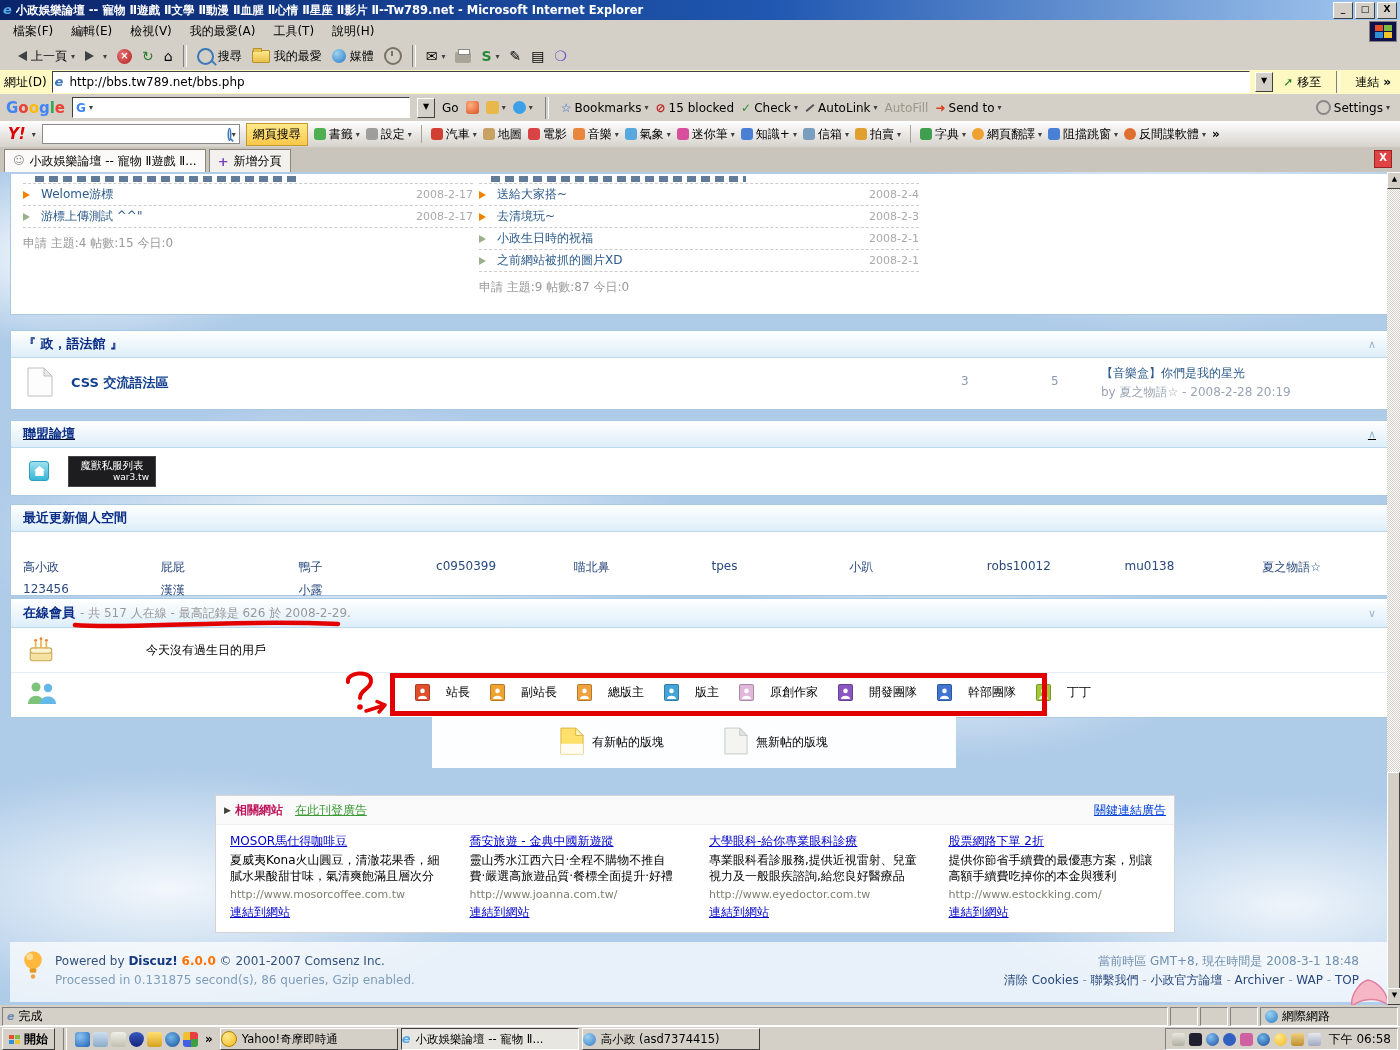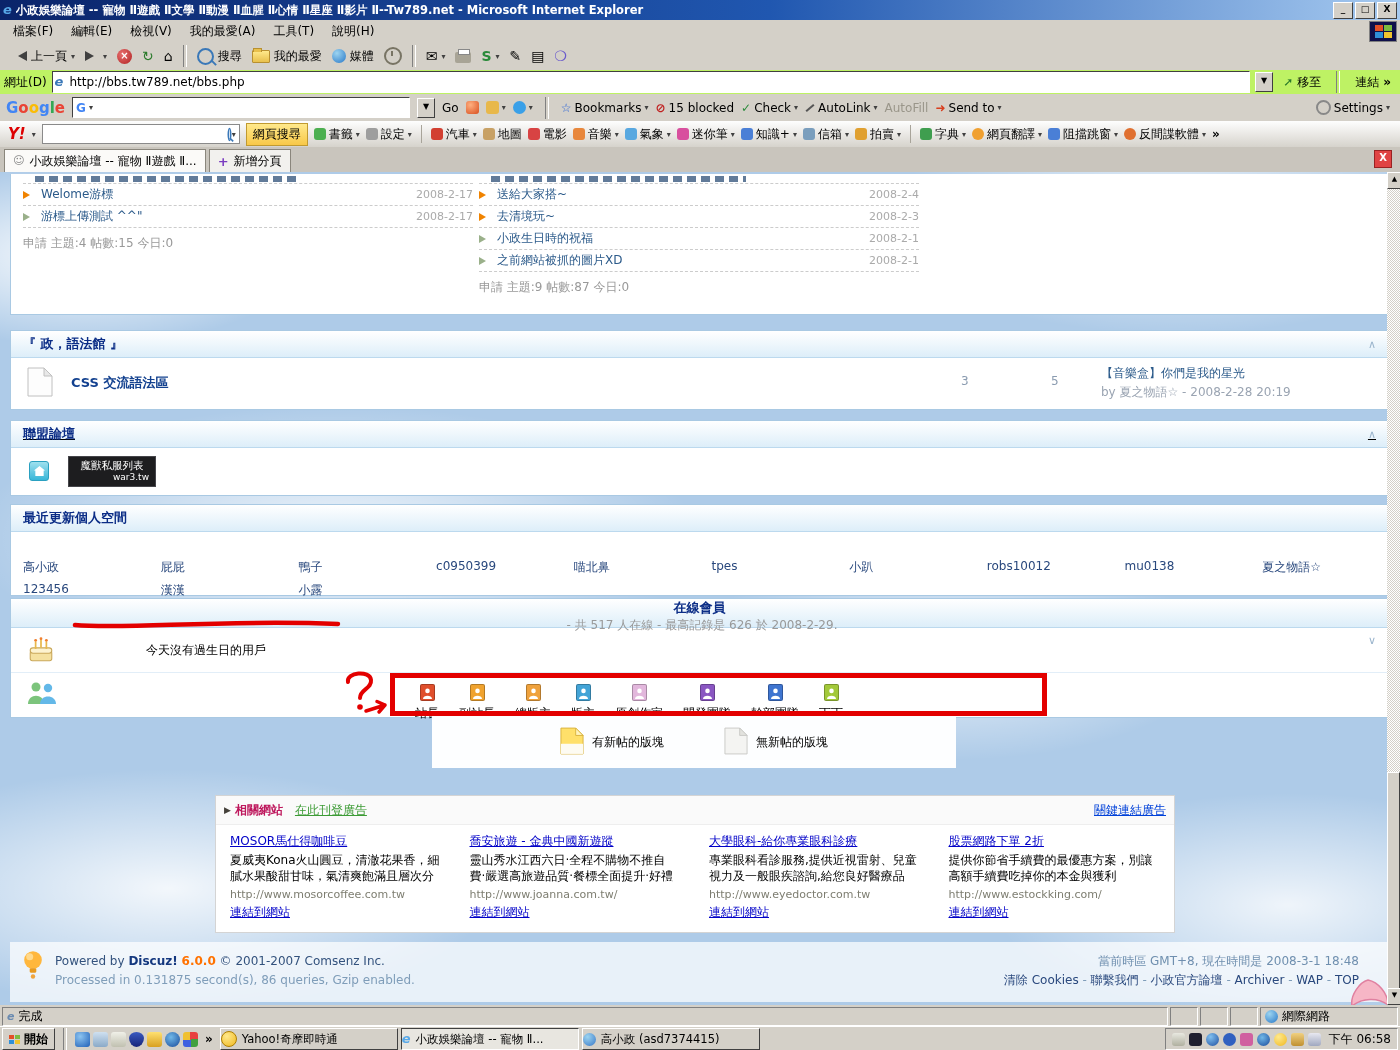--- a/index.html
+++ b/index.html
@@ -27,21 +27,21 @@
   .gly{font-size:14px;line-height:16px;}
   .ic-mag{width:13px;height:13px;border:2px solid #3a78b8;border-radius:50%;position:relative;}
   .ic-mag::after{content:"";position:absolute;width:6px;height:2px;background:#3a78b8;transform:rotate(45deg);right:-5px;bottom:-1px;}
   .ic-folder{width:16px;height:11px;background:linear-gradient(#ffe98c,#e8c04c);border:1px solid #b89030;border-radius:1px;position:relative;}
   .ic-folder::before{content:"";position:absolute;top:-3px;left:0;width:7px;height:3px;background:#e8c04c;border:1px solid #b89030;border-bottom:none;}
   .ic-media{width:14px;height:14px;border-radius:50%;background:radial-gradient(circle at 35% 30%,#9cd4f0,#2878c8);}
   .ic-clock{width:14px;height:14px;border-radius:50%;border:2px solid #787464;position:relative;}
   .ic-clock::after{content:"";position:absolute;left:5px;top:2px;width:2px;height:5px;background:#787464;}
   .ic-print{width:16px;height:11px;background:#a8a496;border-radius:2px;position:relative;margin-top:3px;}
   .ic-print::before{content:"";position:absolute;top:-3px;left:3px;width:10px;height:4px;background:#fff;border:1px solid #888;}
-  #addressbar{position:absolute;top:70px;left:0;right:0;height:24px;background:#bef264;display:flex;align-items:center;padding:0 4px;gap:5px;border-bottom:1px solid #aca899;}
+  #addressbar{position:absolute;top:70px;left:0;right:0;height:24px;background:#fef9c3;display:flex;align-items:center;padding:0 4px;gap:5px;border-bottom:1px solid #aca899;}
   .addr-wrap{flex:1;height:20px;background:#fff;border:1px solid;border-color:#404040 #fff #fff #404040;display:flex;align-items:center;padding:0 2px;gap:4px;}
   .addr-wrap input{flex:1;border:none;outline:none;font-size:12px;font-family:inherit;height:16px;}
   .drop-btn{width:16px;height:18px;background:#d4d0c8;border:1px solid;border-color:#fff #404040 #404040 #fff;text-align:center;font-size:8px;line-height:16px;}
   .go-arrow{color:#2a7a2a;font-weight:bold;}
   #gbar{position:absolute;top:94px;left:0;right:0;height:27px;background:#d4d0c8;display:flex;align-items:center;padding-left:6px;gap:7px;border-bottom:1px solid #aca899;}
   .glogo b{font-weight:bold;font-size:15px;}
   .g-combo{width:330px;height:19px;background:#fff;border:1px solid;border-color:#404040 #fff #fff #404040;display:flex;align-items:center;padding:0 3px;gap:3px;}
   .g-combo input{flex:1;border:none;outline:none;height:15px;}
   .gbtn{display:flex;align-items:center;gap:3px;white-space:nowrap;}
   .g-ic{width:13px;height:13px;border-radius:3px;display:inline-block;}
@@ -77,21 +77,21 @@
   .arr{width:0;height:0;border:4px solid transparent;border-left:7px solid #f08300;margin-right:7px;}
   .arr.old{border-left-color:#9ab08a;}
   .tlink{color:#2b5a8a;text-decoration:none;flex:1;white-space:nowrap;overflow:hidden;}
   .tdate{color:#aaa;font-size:11px;}
   .stats{color:#999;margin-top:7px;}
   .cut{height:9px;border-bottom:1px dashed #ccc;position:relative;overflow:hidden;}
   .cut::after{content:"";position:absolute;bottom:1px;left:12px;width:58%;height:6px;opacity:.8;
     background:repeating-linear-gradient(90deg,#3a5a80 0 9px,transparent 9px 14px);}
   .ulink{color:#29487d;text-decoration:none;}
   .cell{width:10%;padding:3px 0 3px 12px;box-sizing:border-box;white-space:nowrap;overflow:hidden;}
-  .lg-item{display:flex;align-items:center;gap:4px;flex-direction:column;}
+  .lg-item{display:flex;align-items:flex-end;gap:16px;}
   .lg-ic{width:13px;height:15px;border-radius:2px;display:inline-flex;align-items:flex-end;justify-content:center;border:1px solid rgba(0,0,0,.25);}
   .pgicon svg{display:block;}
   .adcol{width:25%;box-sizing:border-box;padding:8px 14px 0 14px;}
   .adcol .atitle{color:#0000c8;text-decoration:underline;display:block;margin-bottom:2px;}
   .adcol .adesc{color:#000;line-height:1.35;height:33px;overflow:hidden;}
   .adcol .aurl{color:#7d7d70;font-size:11px;margin:3px 0;}
   .adcol .alink{color:#0000c8;text-decoration:underline;}
   .f-slate{color:#33527d;}
   .f-light{color:#7f9db9;}
   .flink{color:#29487d;text-decoration:none;}
@@ -470,21 +470,21 @@
       <span class="cell"><a class="ulink">robs10012</a></span>
       <span class="cell"><a class="ulink">mu0138</a></span>
       <span class="cell"><a class="ulink">夏之物語☆</a></span>
       <span class="cell"><a class="ulink">123456</a></span>
       <span class="cell"><a class="ulink">漢漢</a></span>
       <span class="cell"><a class="ulink">小露</a></span>
     </div>
   </div>
 
   <div class="panel" style="left:10px;top:426px;width:1377px;height:118px;">
-    <div class="phead" style="height:28px;flex-direction:column;">
+    <div class="phead" style="height:28px;">
       <span>在線會員</span>
       <span style="color:#999;font-weight:normal;font-size:12px;margin-left:5px;">- 共 517 人在線 - 最高記錄是 626 於 2008-2-29.</span>
       <span class="chev">∨</span>
     </div>
     <div style="position:relative;height:44px;border-bottom:1px solid #e2eef8;">
       <span class="abs" style="left:16px;top:8px;"><svg width="28" height="28" viewBox="0 0 26 26">
             <rect x="3" y="14" width="20" height="9" rx="2" fill="#f5e1a0" stroke="#caa85a"></rect>
             <rect x="3" y="11" width="20" height="5" rx="2.5" fill="#fdf3d0" stroke="#caa85a"></rect>
             <line x1="8" y1="5" x2="8" y2="12" stroke="#e8b84b" stroke-width="1.6"></line>
             <line x1="13" y1="3" x2="13" y2="11" stroke="#e8b84b" stroke-width="1.6"></line>

